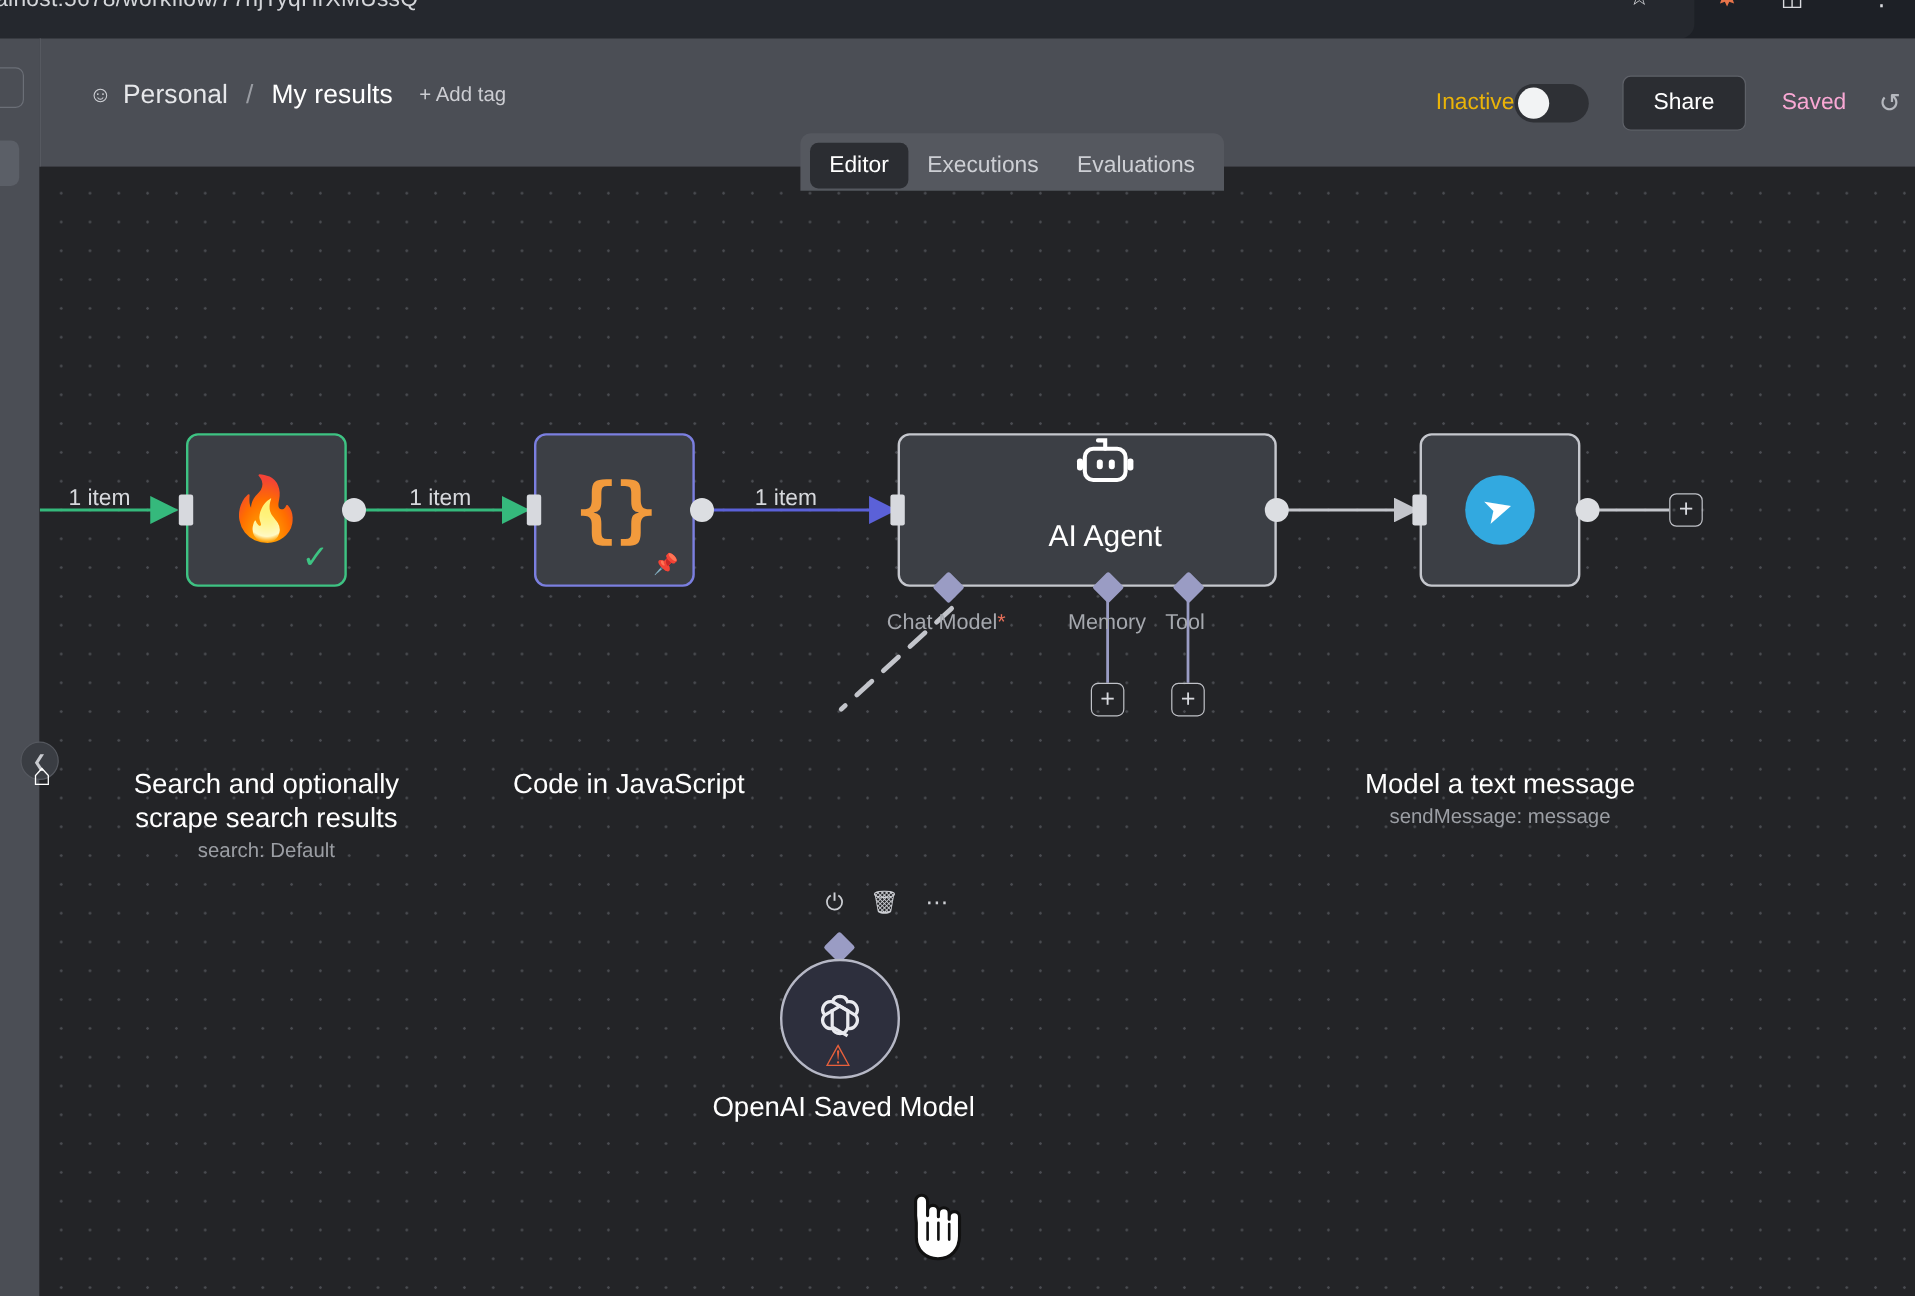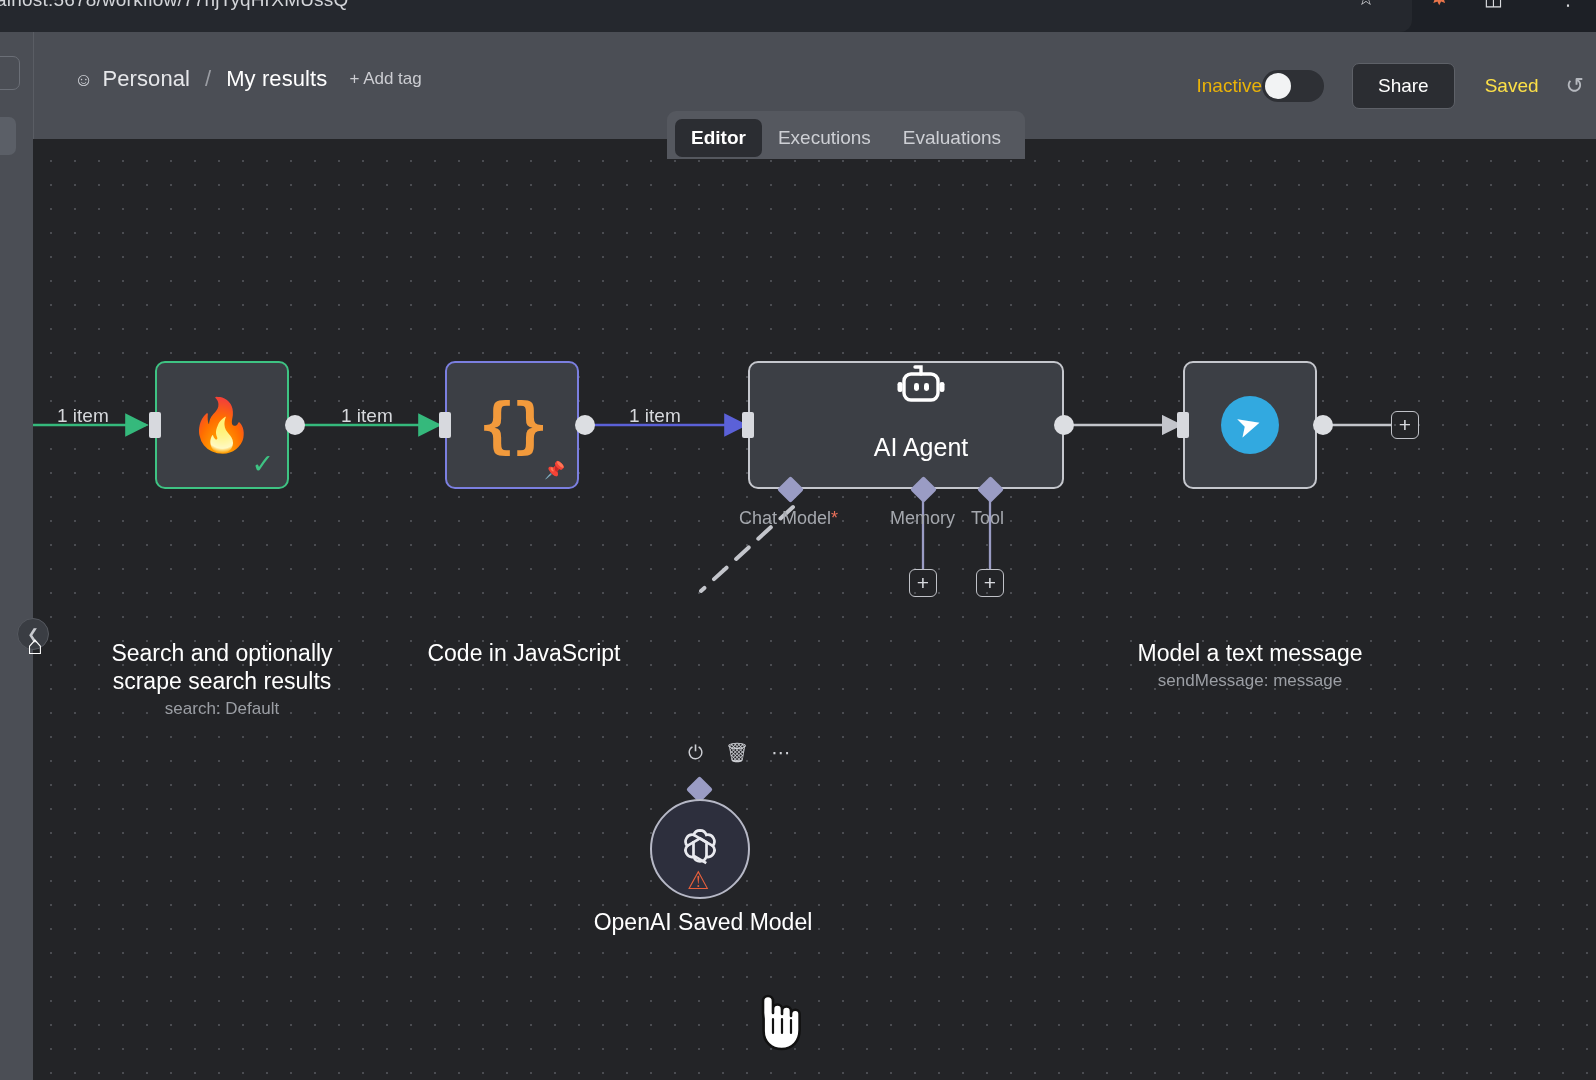--- a/index.html
+++ b/index.html
@@ -145,21 +145,21 @@
     background: #2b2d32;
     border: 1px solid #5e6168;
     border-radius: 7px;
     color: #ffffff;
     font-size: 19px;
     padding: 11px 25px;
     margin-right: 30px;
     font-family: "Liberation Sans", sans-serif;
   }
   .saved-label {
-    font-size: 19px; color: #fde047; margin-right: 27px;
+    font-size: 19px; color: #f9a8d4; margin-right: 27px;
   }
   .history-icon {
     color: #b5b8be; font-size: 22px; line-height: 1;
     display: flex; align-items: center;
   }
 
   
   .tabbar {
     position: absolute;
     left: 667px; top: 111px;
@@ -176,21 +176,20 @@
     padding: 8px 16px;
     border-radius: 7px;
     font-family: "Liberation Sans", sans-serif;
     background: transparent;
     border: none;
     white-space: nowrap;
   }
   .tab.active {
     background: #2b2d32;
     color: #ffffff;
-    font-weight: bold;
   }
 
   
   .canvas {
     position: absolute;
     left: 33px; top: 139px;
     width: 1563px; height: 941px;
     background-color: #232427;
     background-image: radial-gradient(circle, #4a4c51 1.1px, transparent 1.2px);
     background-size: 24px 24px;

